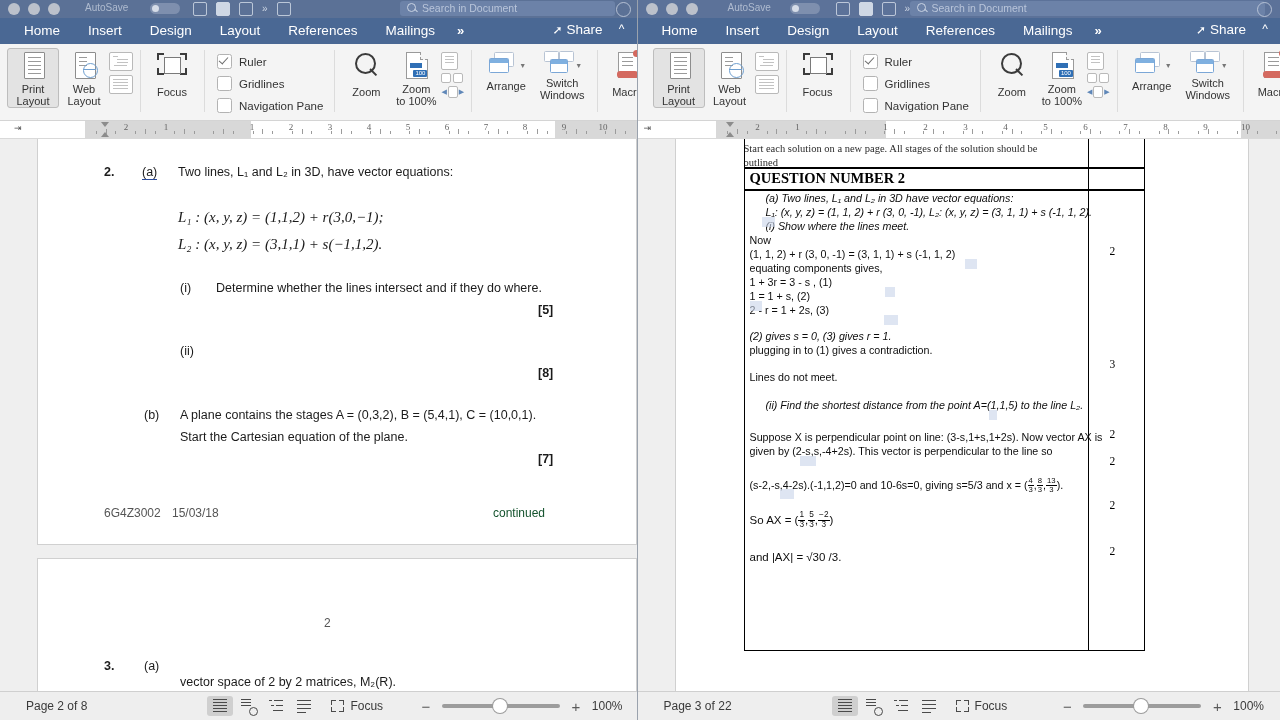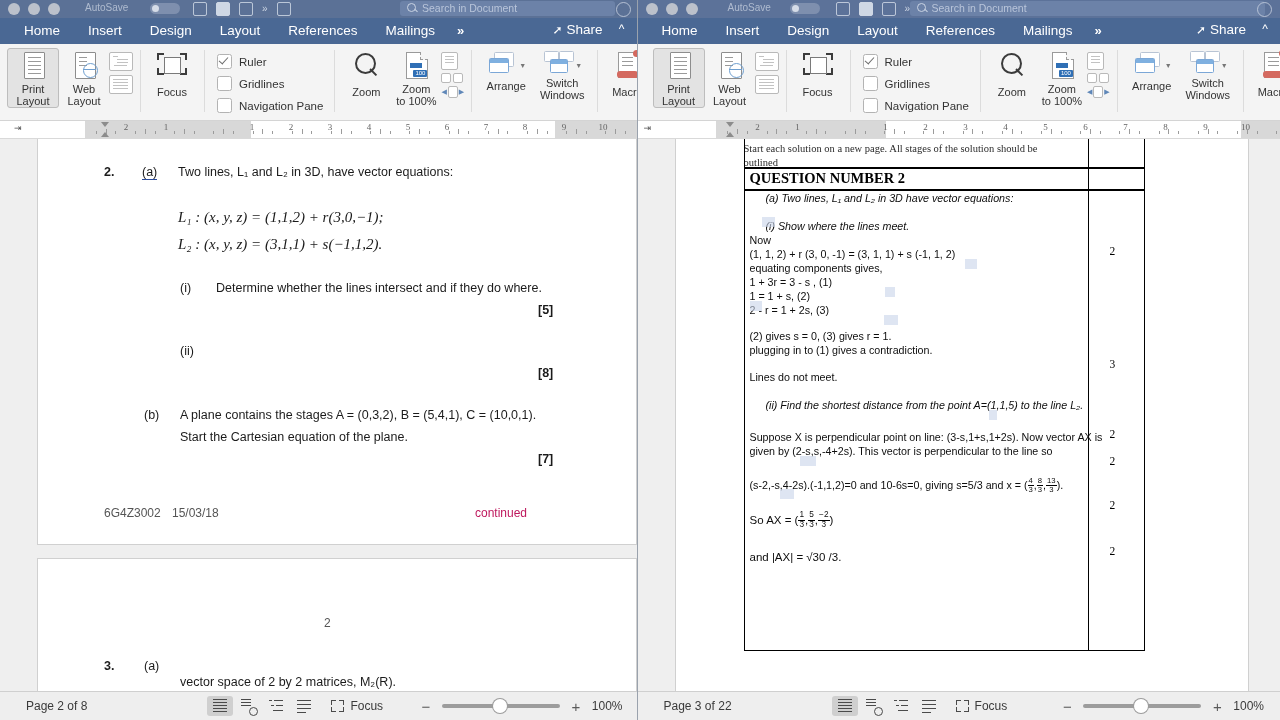--- a/index.html
+++ b/index.html
@@ -411,21 +411,21 @@
           <div class="ln s-sans" style="left:142px;top:205px;font-size:12.5px;">(ii)</div>
           <div class="ln s-sans" style="left:500px;top:227px;font-size:12.5px;font-weight:600;">[8]</div>
 
           <div class="ln s-sans" style="left:106px;top:269px;font-size:12.5px;">(b)</div>
           <div class="ln s-sans" style="left:142px;top:269px;font-size:12.5px;">A plane contains the stages A = (0,3,2), B = (5,4,1), C = (10,0,1).</div>
           <div class="ln s-sans" style="left:142px;top:291px;font-size:12.5px;">Start the Cartesian equation of the plane.</div>
           <div class="ln s-sans" style="left:500px;top:313px;font-size:12.5px;font-weight:600;">[7]</div>
 
           <div class="ln s-sans" style="left:66px;top:367px;font-size:12px;color:#555;">6G4Z3002</div>
           <div class="ln s-sans" style="left:134px;top:367px;font-size:12px;color:#555;">15/03/18</div>
-          <div class="ln s-sans" style="left:437px;top:367px;font-size:12px;color:#be185d;">continued</div>
+          <div class="ln s-sans" style="left:455px;top:367px;font-size:12px;color:#14532d;">continued</div>
         </div>
       </div>
 
       <div class="sheet" style="left:38px;top:420px;width:598px;height:250px;">
         <div class="doc" style="position:absolute;inset:0;">
           <div class="ln s-sans" style="left:286px;top:57px;font-size:12px;color:#555;">2</div>
           <div class="ln s-sans" style="left:66px;top:100px;font-size:12.5px;font-weight:600;">3.</div>
           <div class="ln s-sans" style="left:106px;top:100px;font-size:12.5px;">(a)</div>
           <div class="ln s-sans" style="left:142px;top:116px;font-size:12.5px;">vector space of 2 by 2 matrices,  M₂(R).</div>
 
@@ -756,29 +756,30 @@
         <div class="vline" style="left:68px;top:0px;height:512px;"></div>
         <div class="vline" style="left:412px;top:0px;height:512px;"></div>
         <div class="vline" style="left:468px;top:0px;height:512px;"></div>
         <div class="hline thick" style="left:68px;top:28px;width:400px;"></div>
         <div class="hline thick" style="left:68px;top:50px;width:400px;"></div>
         <div class="hline" style="left:68px;top:511px;width:400px;"></div>
 
         <div class="qnum" style="left:74px;top:31px;">QUESTION NUMBER 2</div>
 
         <div class="rtxt it" style="left:74px;top:53px;">(a) Two lines, L₁ and L₂ in 3D have vector equations:</div>
+        <div class="rtxt it" style="left:74px;top:67px;">L₁:  (x, y, z)  =  (1, 1, 2) + r (3, 0, -1),  L₂:   (x, y, z)  =  (3, 1, 1) + s (-1, 1, 2).</div>
         <div class="rtxt it" style="left:74px;top:81px;">(i)  Show where the lines meet.</div>
         <div class="rtxt" style="left:74px;top:95px;">Now</div>
         <div class="rtxt" style="left:74px;top:109px;"> (1, 1, 2) + r (3, 0, -1) =  (3, 1, 1) + s (-1, 1, 2)</div>
         <div class="rtxt" style="left:74px;top:123px;">equating components gives,</div>
         <div class="rtxt" style="left:74px;top:137px;">1 + 3r = 3 - s ,  (1)</div>
         <div class="rtxt" style="left:74px;top:151px;">1  = 1 + s,      (2)</div>
         <div class="rtxt" style="left:74px;top:165px;">2 - r = 1 + 2s,   (3)</div>
 
-        <div class="rtxt" style="left:74px;top:191px;">(2) gives s = 0, (3) gives r = 1.</div>
+        <div class="rtxt" style="left:74px;top:191px;font-style:italic;">(2) gives s = 0, (3) gives r = 1.</div>
         <div class="rtxt" style="left:74px;top:205px;">plugging in to (1) gives a contradiction.</div>
         <div class="rtxt" style="left:74px;top:232px;">Lines do not meet.</div>
         <div class="rtxt it" style="left:74px;top:260px;">(ii)  Find the shortest distance from the point A=(1,1,5)  to the line L₂.</div>
         <div class="rtxt" style="left:74px;top:292px;">Suppose X is perpendicular point on line: (3-s,1+s,1+2s). Now vector AX is</div>
         <div class="rtxt" style="left:74px;top:306px;">given by (2-s,s,-4+2s). This vector is perpendicular to the line so</div>
 
         <div class="rtxt" style="left:74px;top:339px;">
           <span>(s-2,-s,4-2s).(-1,1,2)=0 and 10-6s=0, giving s=5/3 and x =</span>
           <span>(<span class="frac"><span class="n">4</span><span class="d">3</span></span>,<span class="frac"><span class="n">8</span><span class="d">3</span></span>,<span class="frac"><span class="n">13</span><span class="d">3</span></span>).</span>
         </div>

